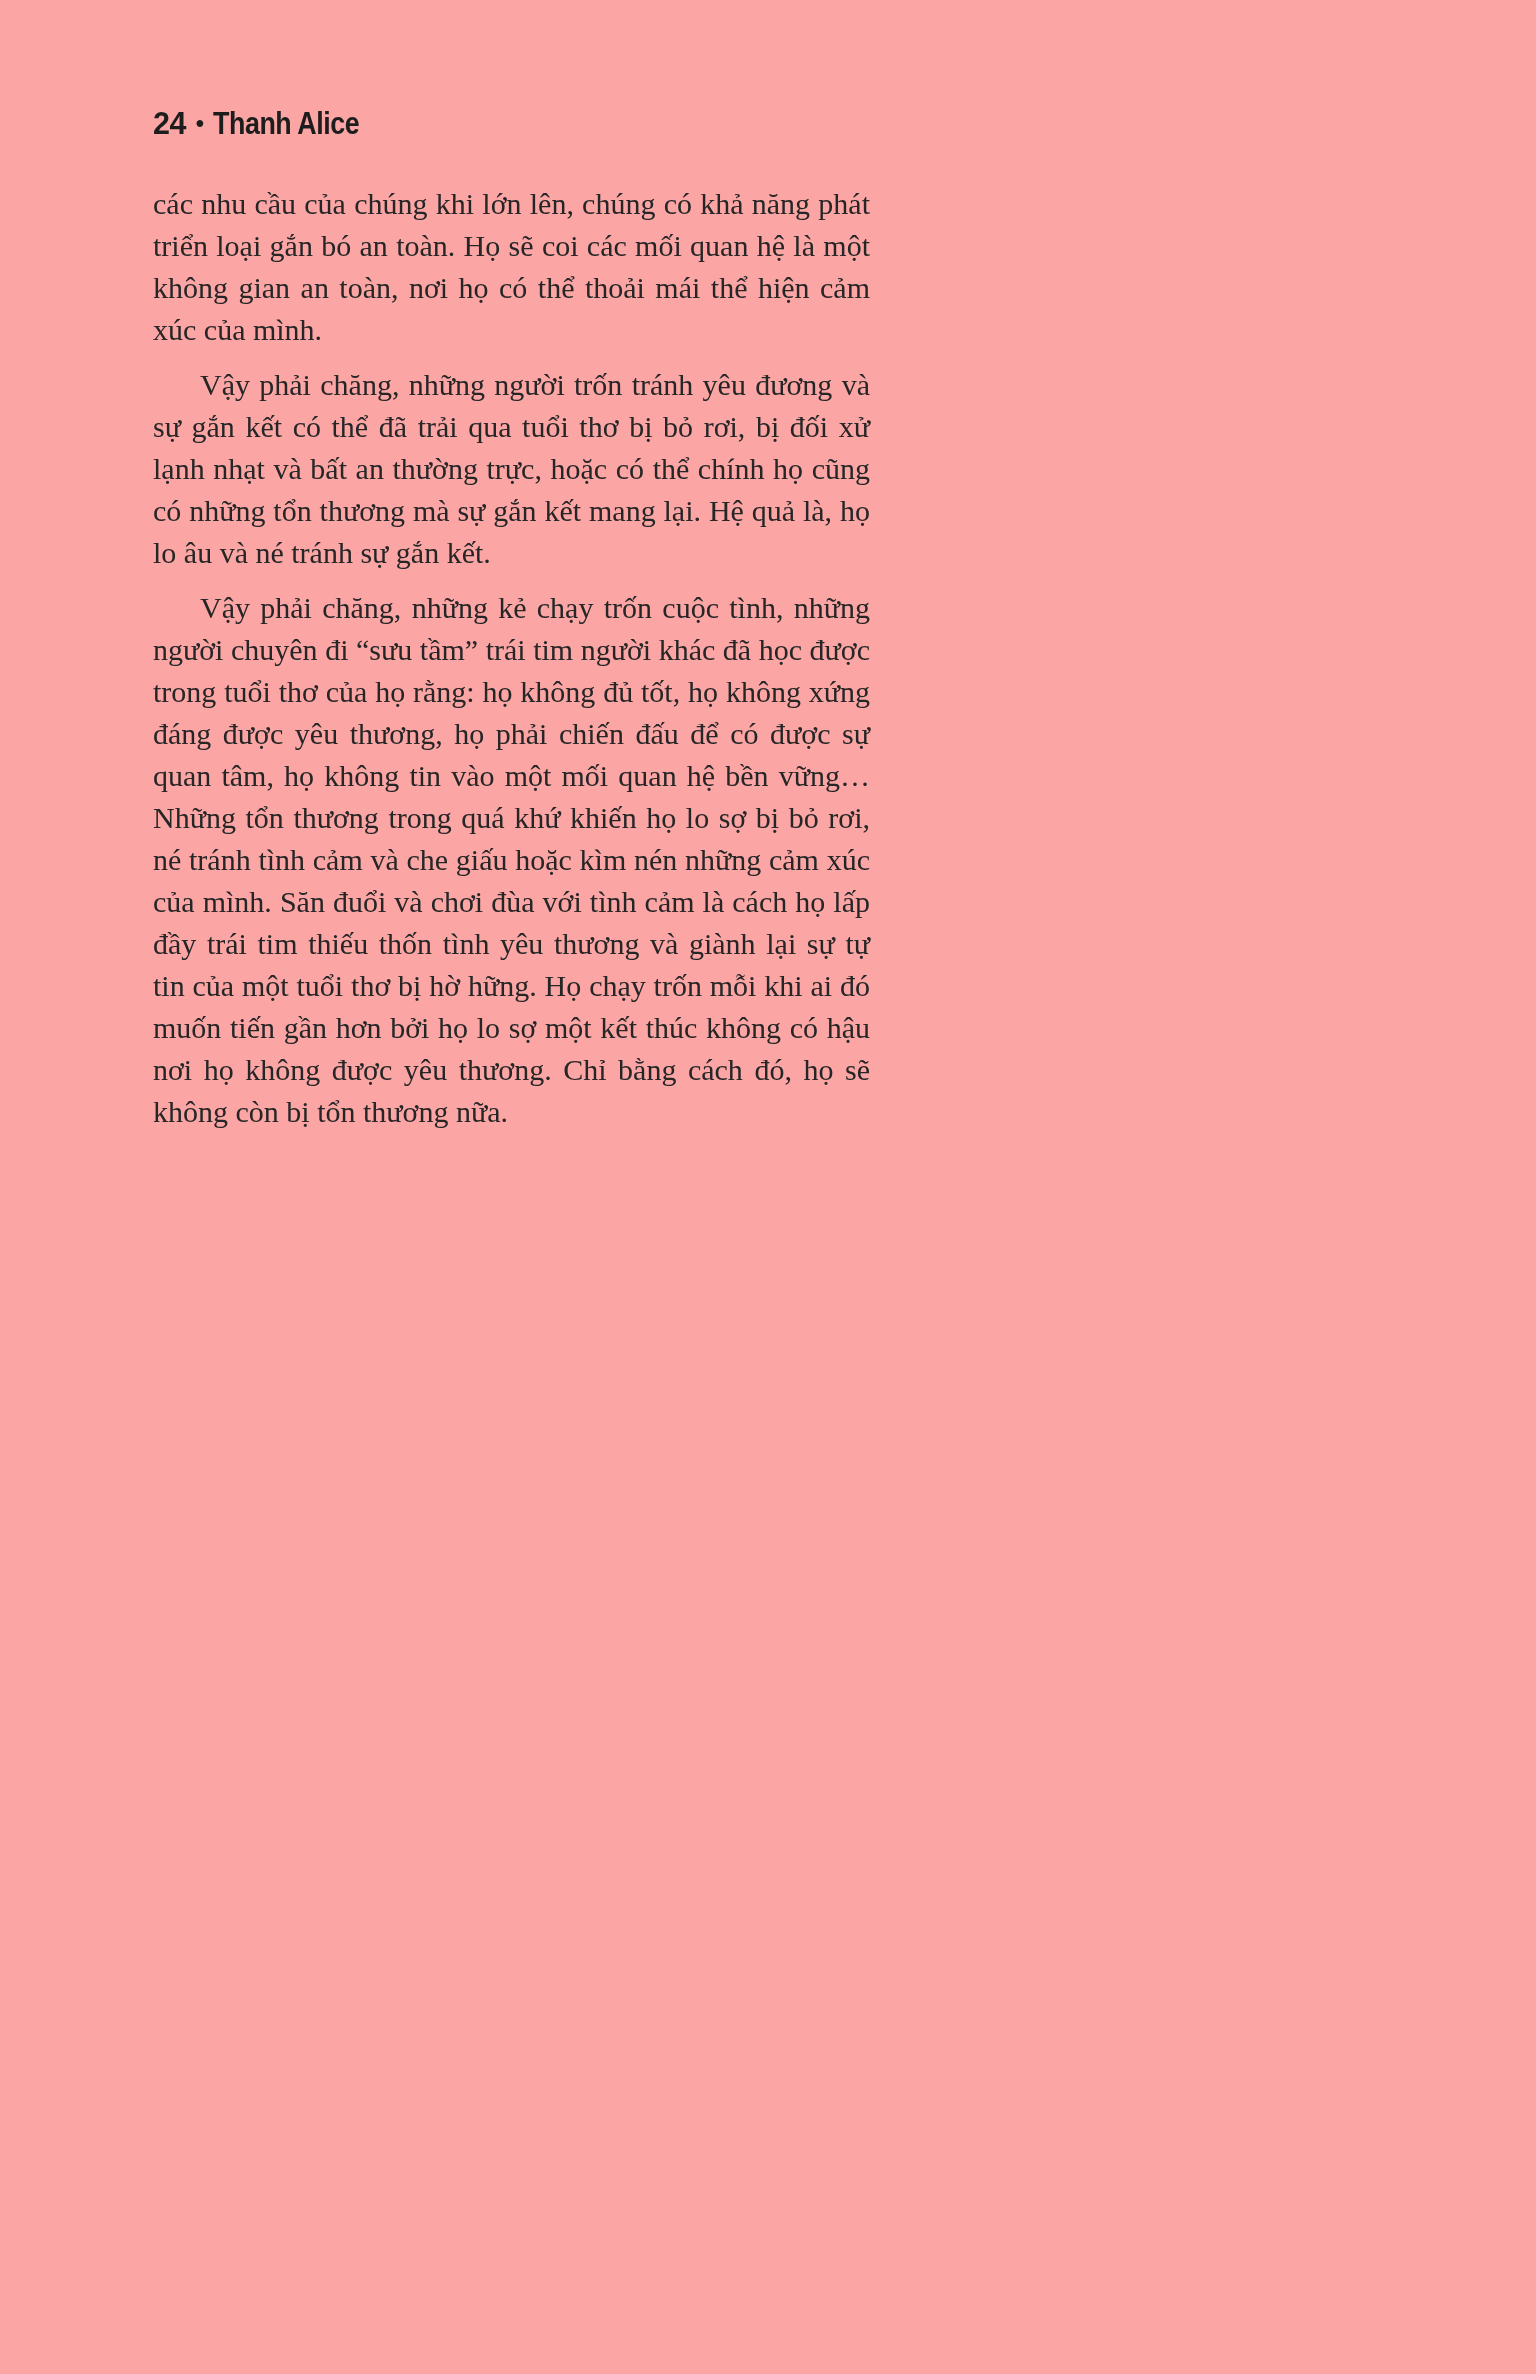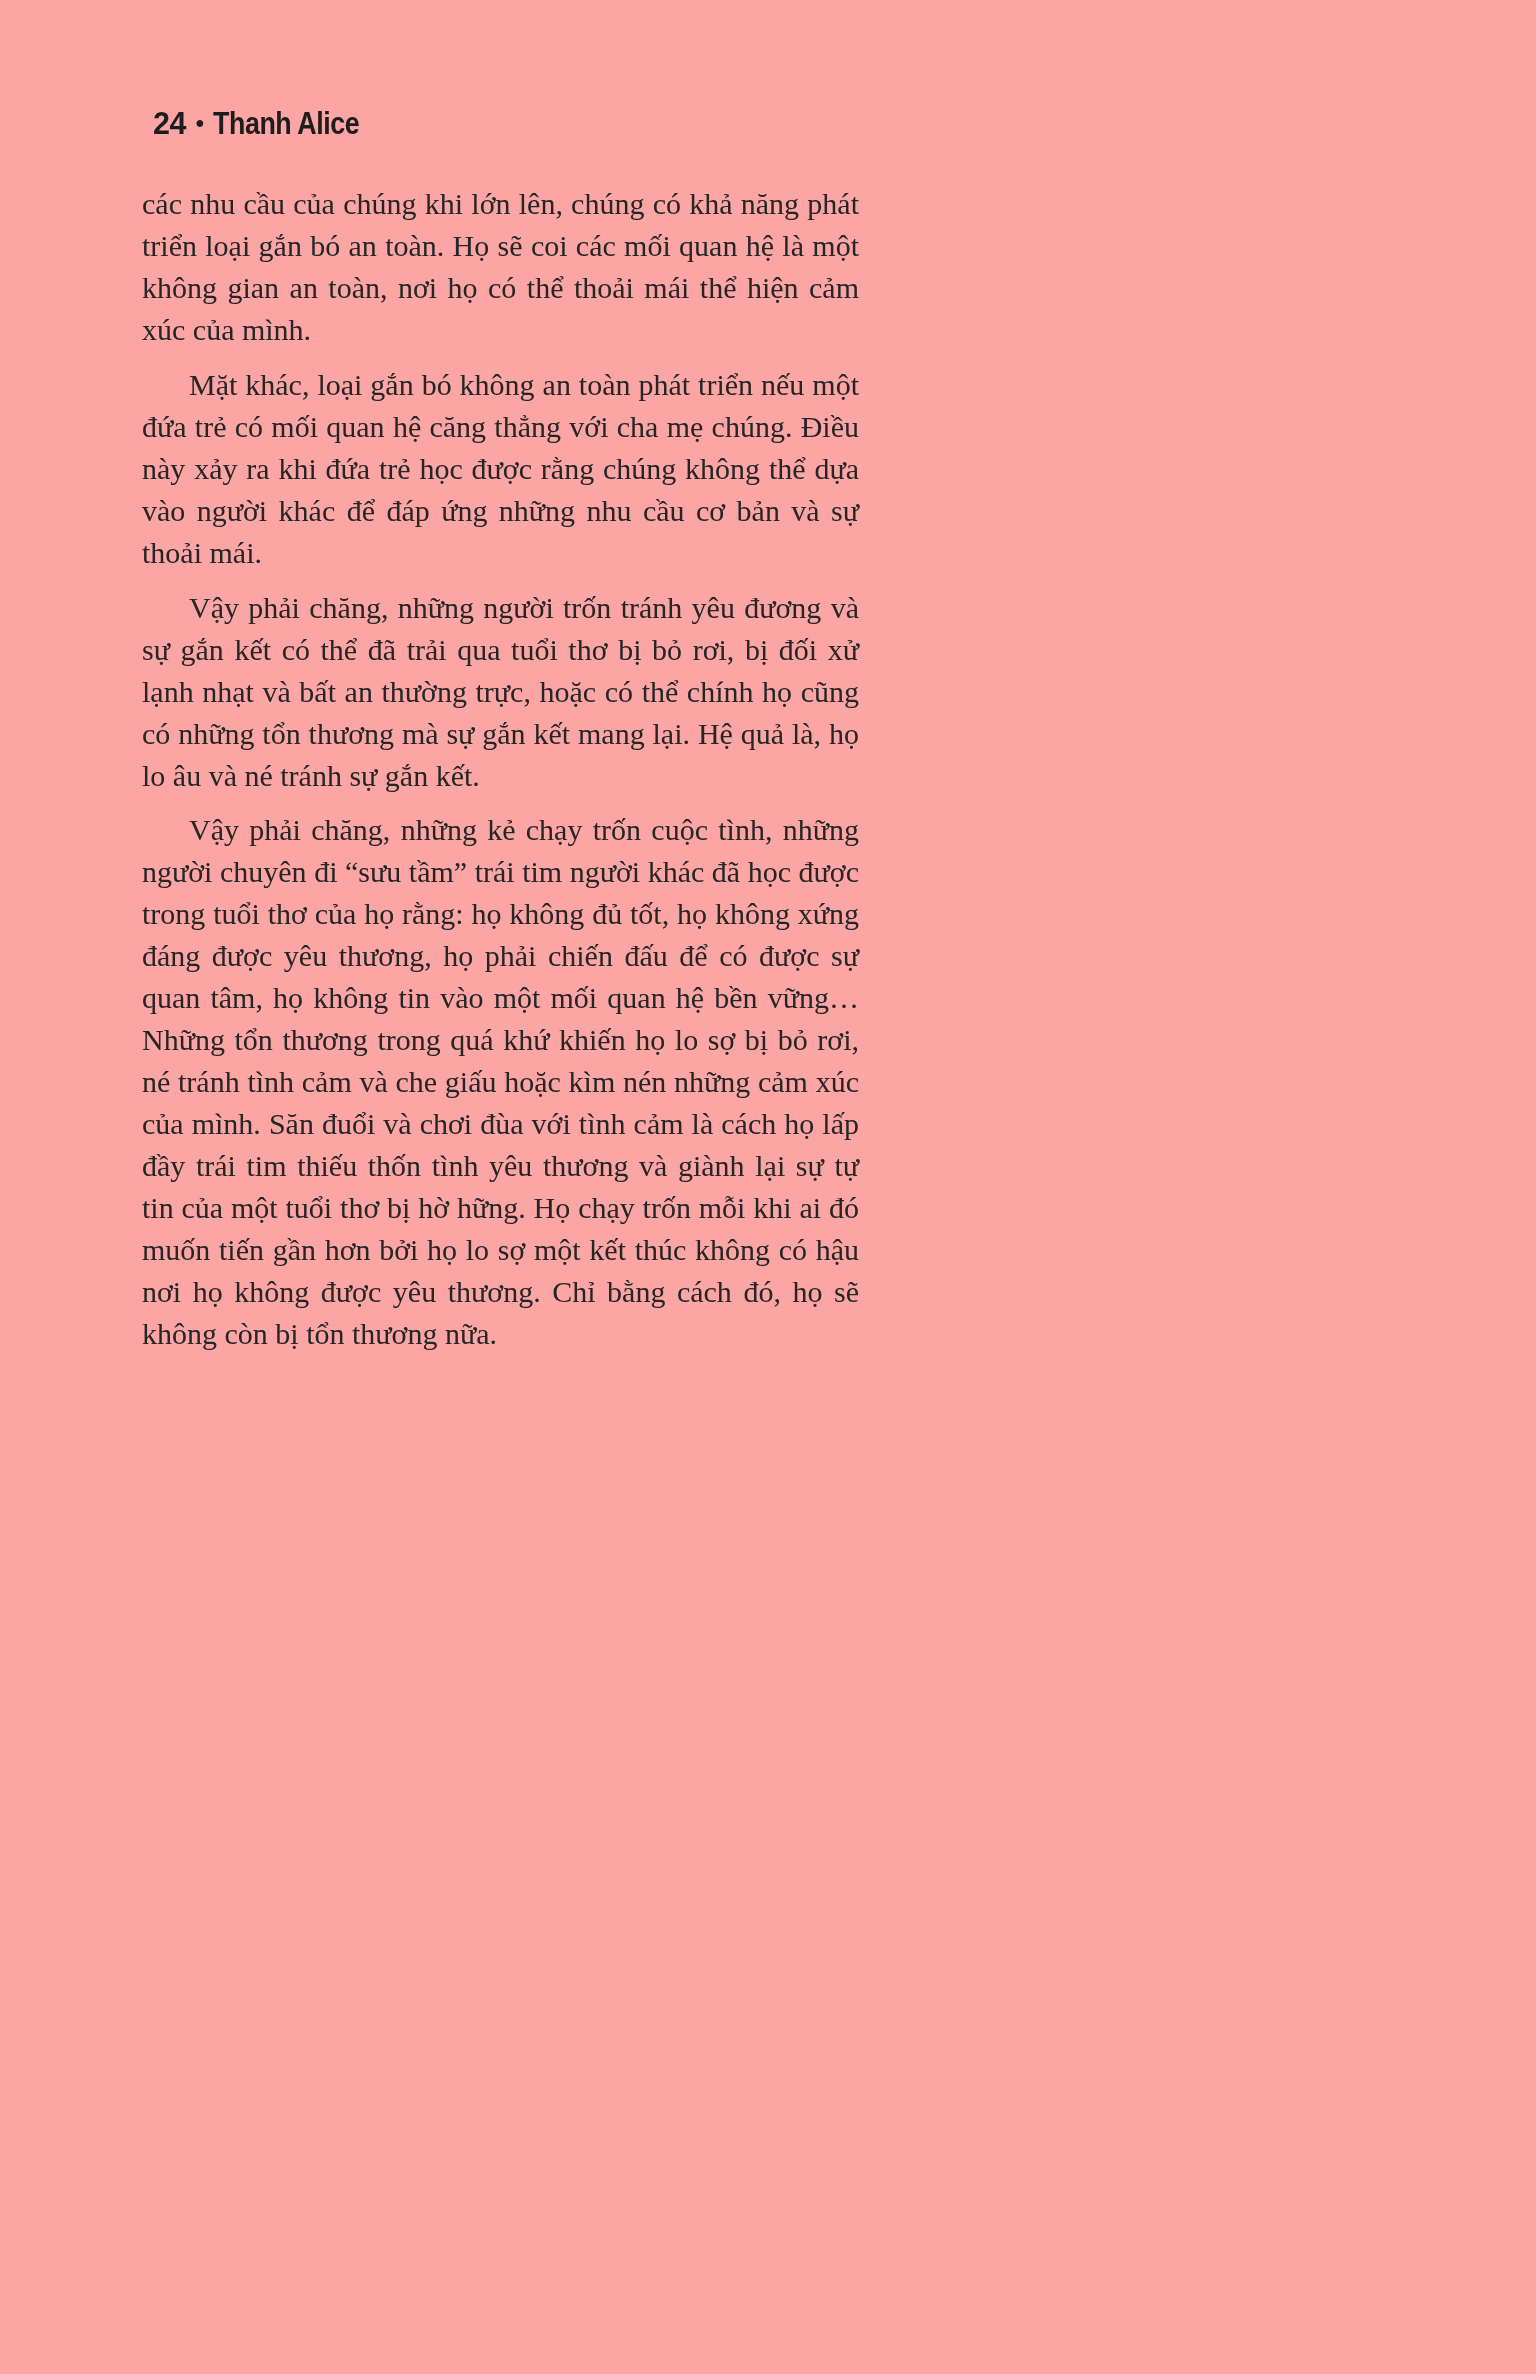--- a/index.html
+++ b/index.html
@@ -37,21 +37,21 @@
     vertical-align: 3px;
   }
   .header .title {
     display: inline-block;
     transform: scaleX(0.88);
     transform-origin: left center;
     font-weight: 700;
   }
   .body-text {
     position: absolute;
-    left: 142px;
+    left: 153px;
     top: 183px;
     width: 717px;
     color: #262626;
     font-size: 30px;
     line-height: 42px;
     text-align: justify;
     text-justify: inter-word;
   }
   .body-text p {
     margin: 0 0 12.8px 0;
@@ -65,19 +65,18 @@
 <body>
 
 <div class="page">
 
   <div class="header">
     <span class="page-num">24</span><span class="sep">•</span><span class="title">Thanh Alice</span>
   </div>
 
   <div class="body-text">
     <p class="first">các nhu cầu của chúng khi lớn lên, chúng có khả năng phát triển loại gắn bó an toàn. Họ sẽ coi các mối quan hệ là một không gian an toàn, nơi họ có thể thoải mái thể hiện cảm xúc của mình.</p>
-    <p>Mặt khác, loại gắn bó không an toàn phát triển nếu một đứa trẻ có mối quan hệ căng thẳng với cha mẹ chúng. Điều này xảy ra khi đứa trẻ học được rằng chúng không thể dựa vào người khác để đáp ứng những nhu cầu cơ bản và sự thoải mái.</p>
     <p>Vậy phải chăng, những người trốn tránh yêu đương và sự gắn kết có thể đã trải qua tuổi thơ bị bỏ rơi, bị đối xử lạnh nhạt và bất an thường trực, hoặc có thể chính họ cũng có những tổn thương mà sự gắn kết mang lại. Hệ quả là, họ lo âu và né tránh sự gắn kết.</p>
     <p>Vậy phải chăng, những kẻ chạy trốn cuộc tình, những người chuyên đi “sưu tầm” trái tim người khác đã học được trong tuổi thơ của họ rằng: họ không đủ tốt, họ không xứng đáng được yêu thương, họ phải chiến đấu để có được sự quan tâm, họ không tin vào một mối quan hệ bền vững… Những tổn thương trong quá khứ khiến họ lo sợ bị bỏ rơi, né tránh tình cảm và che giấu hoặc kìm nén những cảm xúc của mình. Săn đuổi và chơi đùa với tình cảm là cách họ lấp đầy trái tim thiếu thốn tình yêu thương và giành lại sự tự tin của một tuổi thơ bị hờ hững. Họ chạy trốn mỗi khi ai đó muốn tiến gần hơn bởi họ lo sợ một kết thúc không có hậu nơi họ không được yêu thương. Chỉ bằng cách đó, họ sẽ không còn bị tổn thương nữa.</p>
   </div>
 
 </div>
 
 
 </body></html>

